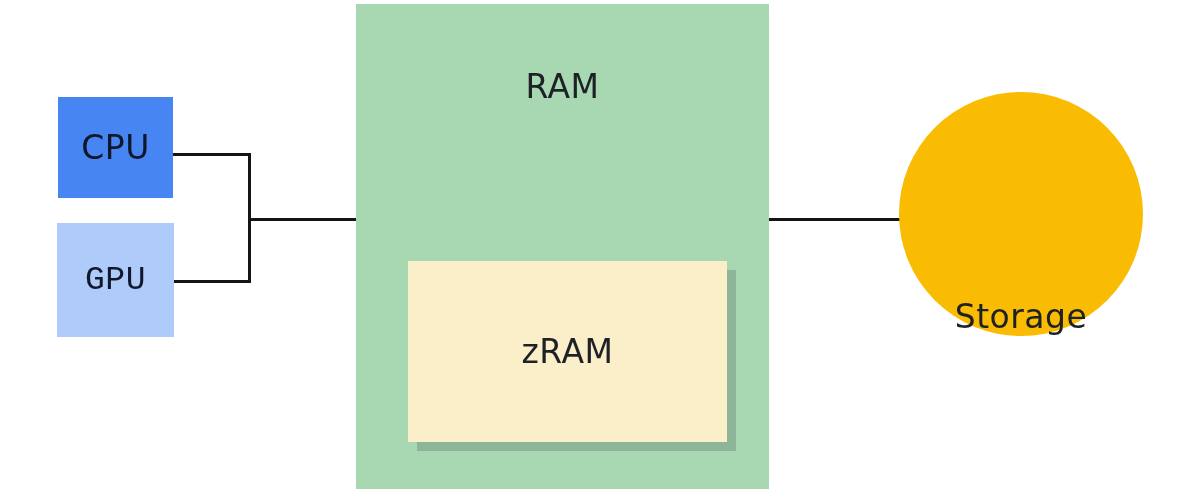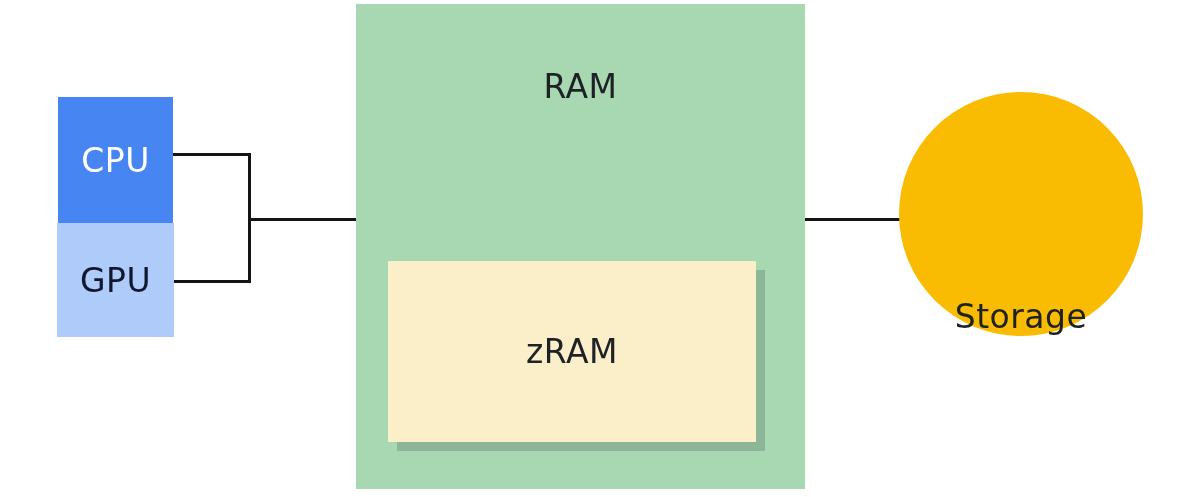--- a/index.html
+++ b/index.html
@@ -18,26 +18,26 @@
   }
   .node {
     position: absolute;
     display: flex;
     align-items: center;
     justify-content: center;
     font-size: 33px;
     letter-spacing: 0.5px;
     color: #1E2126;
   }
-  .node-cpu    { left: 58px;  top: 97px;  width: 115px; height: 126px; background: #4785F2; color: #ffffff; }
-  .node-gpu    { left: 57px;  top: 223px; width: 117px; height: 114px; background: #AECBFA; color: #10182D; }
+  .node-cpu    { left: 58px;  top: 97px;  width: 115px; height: 101px; background: #4785F2; color: #0f172a; }
+  .node-gpu    { left: 57px;  top: 223px; width: 117px; height: 114px; background: #AECBFA; color: #10182D; font-family: Liberation Mono, monospace; }
   .node-ram    { left: 356px; top: 4px;   width: 413px; height: 485px; background: #A7D8B2; display: block; }
   .ram-label   { position: absolute; top: 63px; left: 0; width: 100%; text-align: center; font-size: 33px; }
   .node-zram   {
-    left: 388px; top: 261px; width: 368px; height: 181px;
+    left: 408px; top: 261px; width: 319px; height: 181px;
     background: #FAEFC8;
     box-shadow: 9px 9px 0 0 #8DB598;
   }
   .node-storage {
     left: 899px; top: 92px; width: 244px; height: 244px;
     background: #F9BC02;
     border-radius: 50%;
   }
   .connector {
     position: absolute;
@@ -61,21 +61,21 @@
   <div class="connector line-storage" style="background-color: rgb(20, 20, 20);"></div>
 
   <div class="node node-cpu" style="background-color: rgb(71, 133, 242);">
     <span>CPU</span>
   </div>
 
   <div class="node node-gpu" style="background-color: rgb(174, 203, 250);">
     <span>GPU</span>
   </div>
 
-  <div class="node node-ram" style="background-color: rgb(167, 216, 178); padding-left: 36px;">
+  <div class="node node-ram" style="background-color: rgb(167, 216, 178);">
     <div class="ram-label">RAM</div>
   </div>
 
   <div class="node node-zram" style="background-color: rgb(250, 239, 200);">
     <span>zRAM</span>
   </div>
 
   <div class="node node-storage" style="background-color: rgb(249, 188, 2); align-items: flex-end;">
     <span>Storage</span>
   </div>

